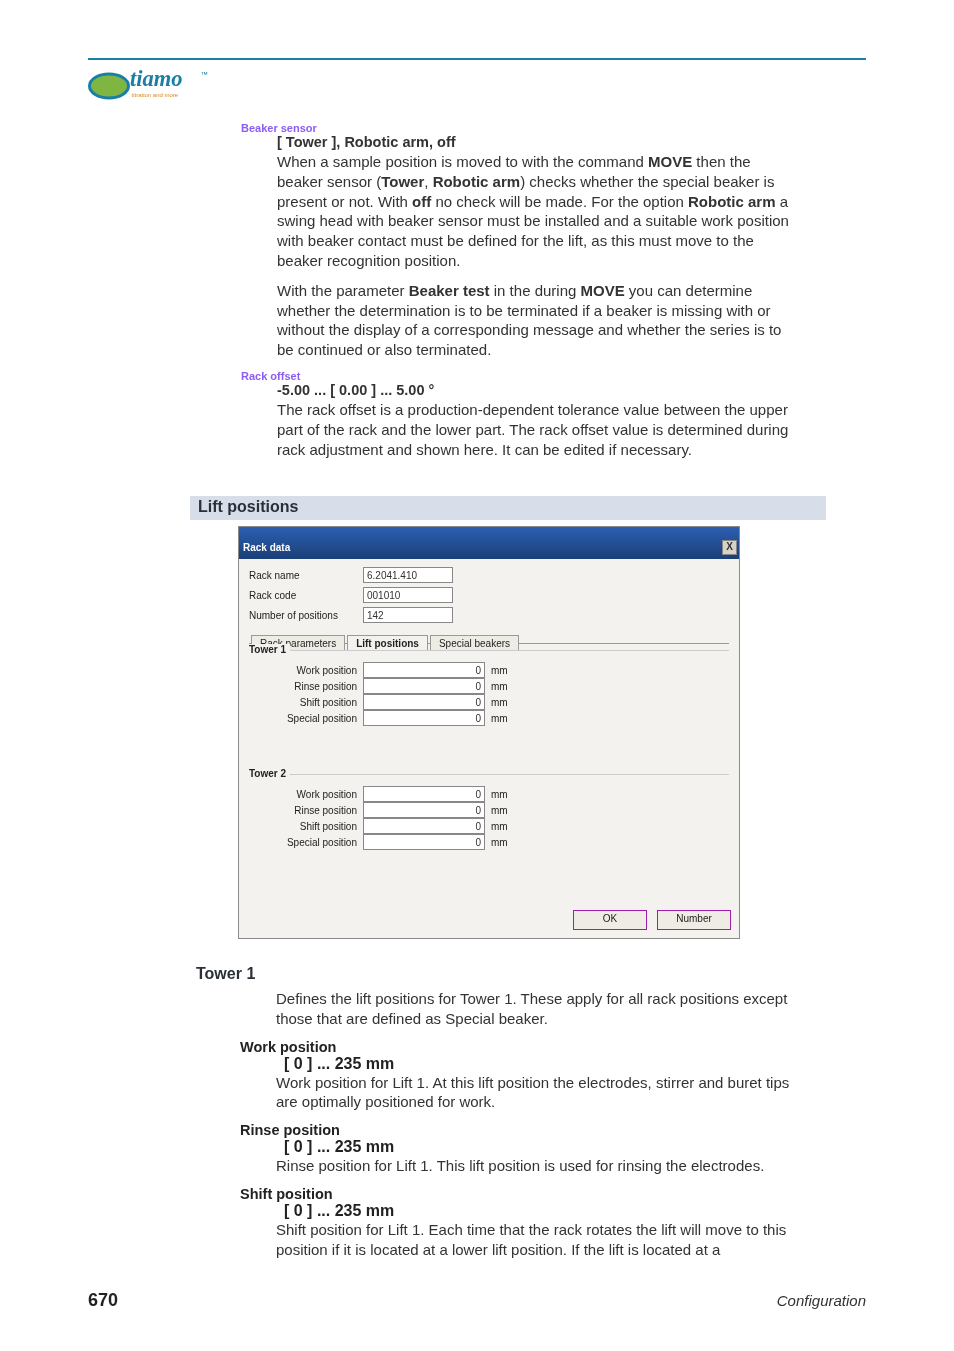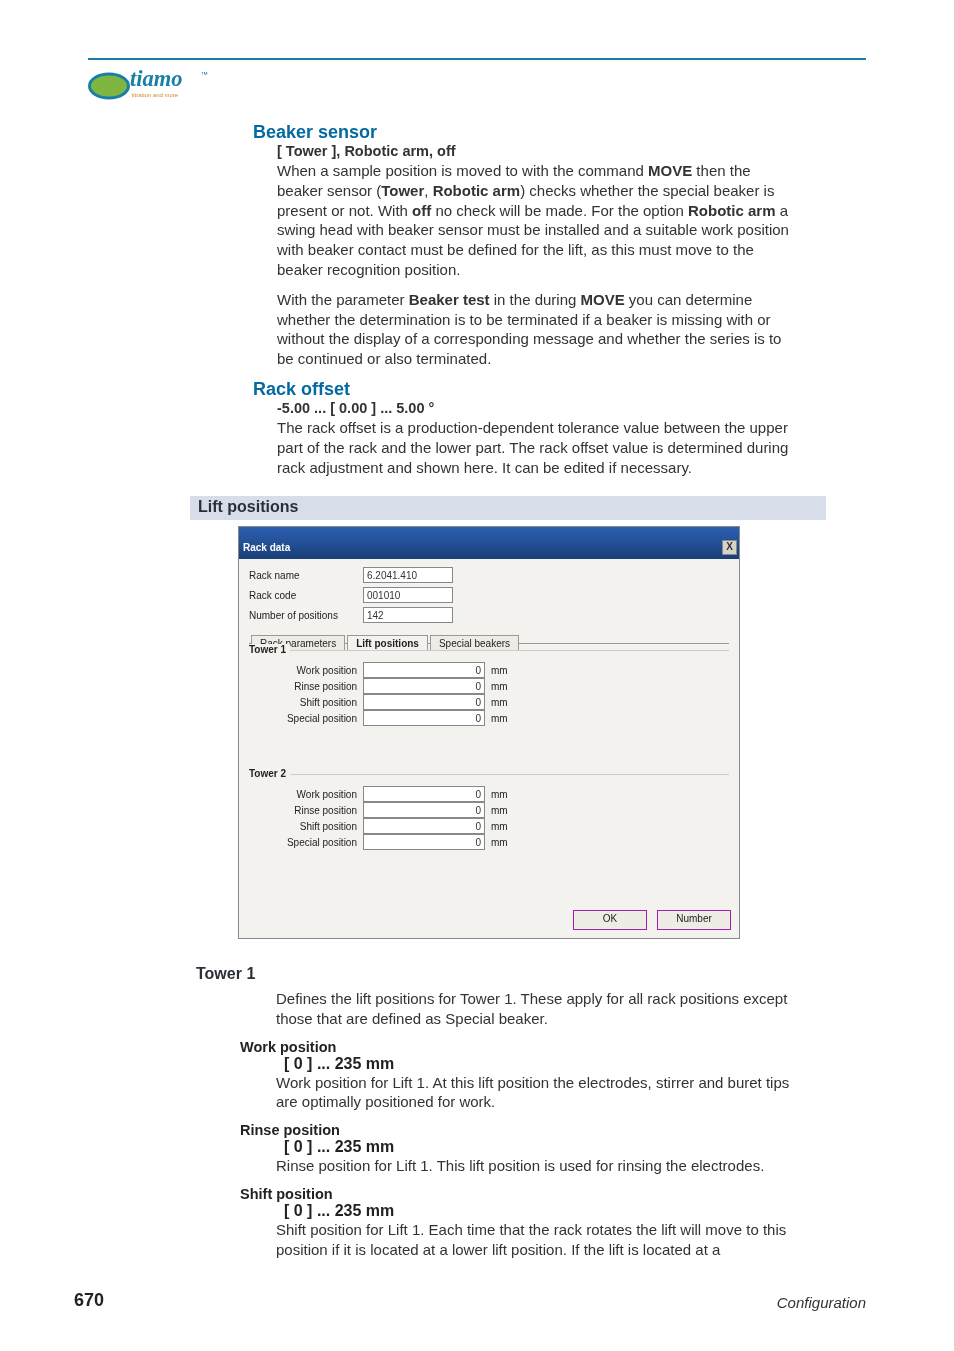--- a/index.html
+++ b/index.html
@@ -42,23 +42,23 @@
     font-size: 15px;
     line-height: 1.32;
     color: #333;
     margin: 2px 0 10px 0;
   }
   .body-indent {
     margin-left: 36px;
   }
   .label-bold {
     font-weight: bold;
-    font-size: 18px;
-    color: #0369a1;
-    margin: 4px 0 0 12px;
+    font-size: 11px;
+    color: #8b5cf6;
+    margin: 4px 0 0 0;
   }
   .range-line {
     font-weight: bold;
     font-size: 14.5px;
     color: #333;
     margin-left: 36px;
   }
 
   .section-bar {
     position: absolute;
@@ -175,25 +175,25 @@
   }
   .lower-range {
     margin-left: 88px;
     font-weight: bold;
     font-size: 16px;
   }
 
   .footer {
     position: absolute;
     bottom: 40px;
-    left: 74px;
+    left: 88px;
     right: 88px;
     display:flex;
     justify-content:space-between;
-    align-items:flex-end;
+    align-items:center;
   }
   .pagenum {
     font-weight: bold;
     font-size: 18px;
     color: #222;
   }
   .foottext {
     font-style: italic;
     font-size: 15px;
     color: #333;

